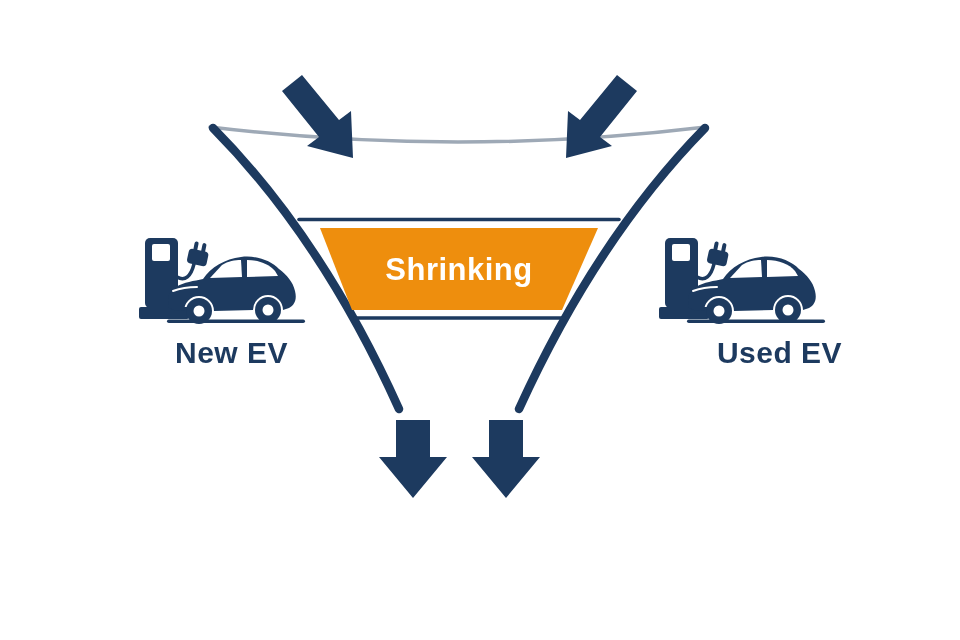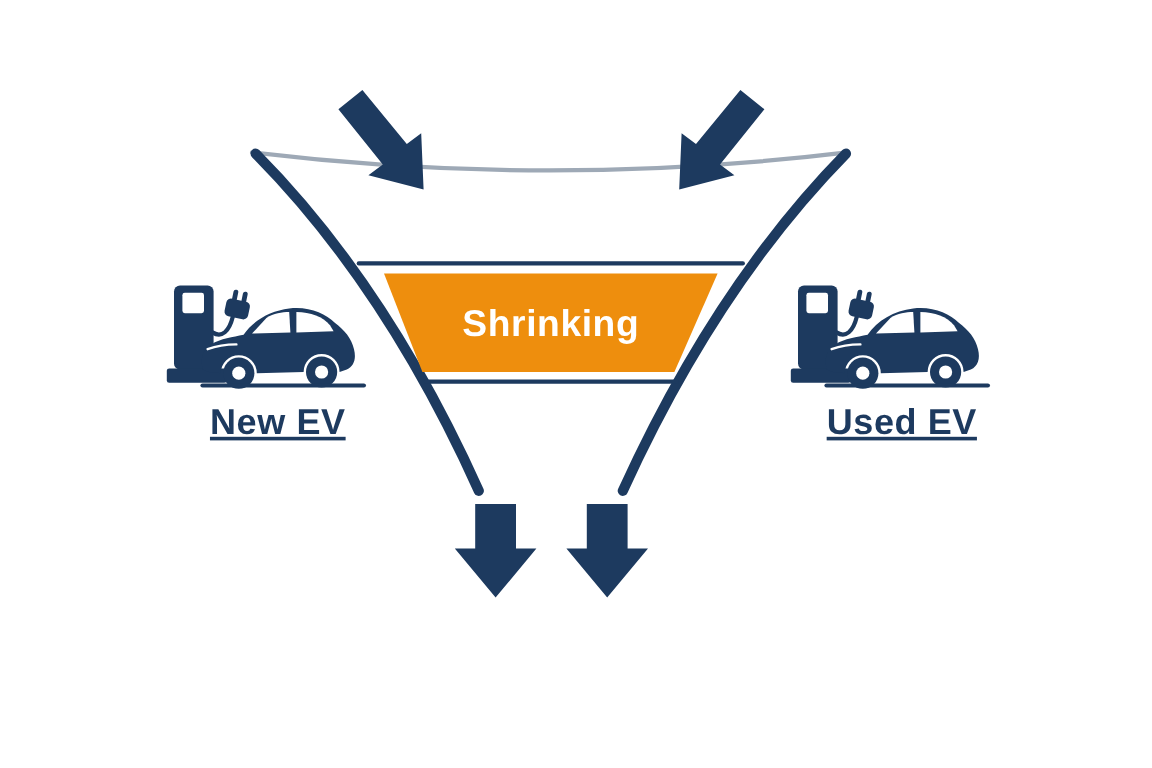--- a/index.html
+++ b/index.html
@@ -25,24 +25,24 @@
   .cable-stroke{stroke:var(--navy);stroke-width:3.5;fill:none;stroke-linecap:round;}
   .hood-stroke{stroke:var(--background);stroke-width:2;fill:none;stroke-linecap:round;}
   .band-text{
     position:absolute;left:329px;top:228px;width:260px;height:82px;
     display:flex;flex-direction:column;justify-content:center;align-items:center;
     color:var(--band_text);font-weight:bold;font-size:31px;line-height:37px;
     text-align:center;letter-spacing:.5px;gap:24px;
   }
   .ev-label{
     position:absolute;top:336px;width:175px;text-align:center;
-    color:var(--navy);font-weight:bold;font-size:30px;letter-spacing:.5px;text-decoration:underline;
+    color:var(--navy);font-weight:bold;font-size:30px;letter-spacing:.5px;
   }
   .ev-label.left{left:144px;}
-  .ev-label.right{left:664px;}
+  .ev-label.right{left:692px;}
 </style>
 </head>
 <body>
 
 <div class="canvas">
 
   <svg class="scene" viewBox="0 0 960 640">
     <defs>
       <g id="ev-station-car">
 

